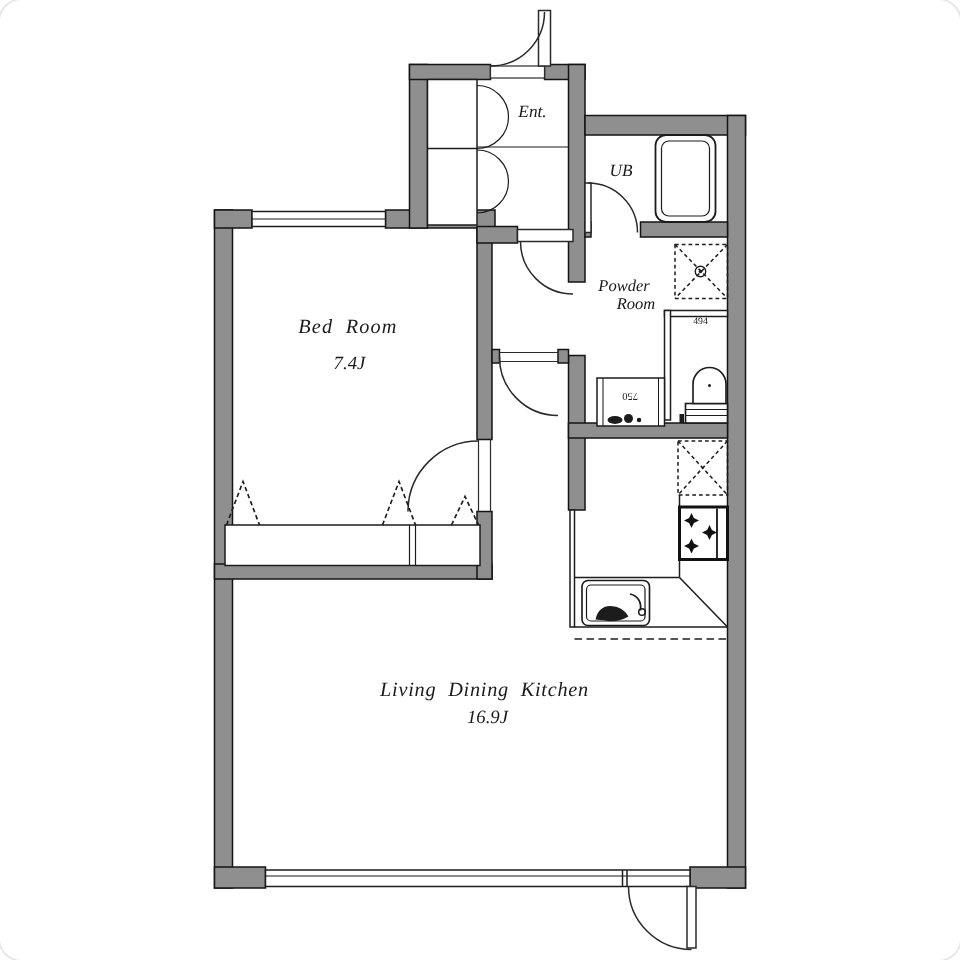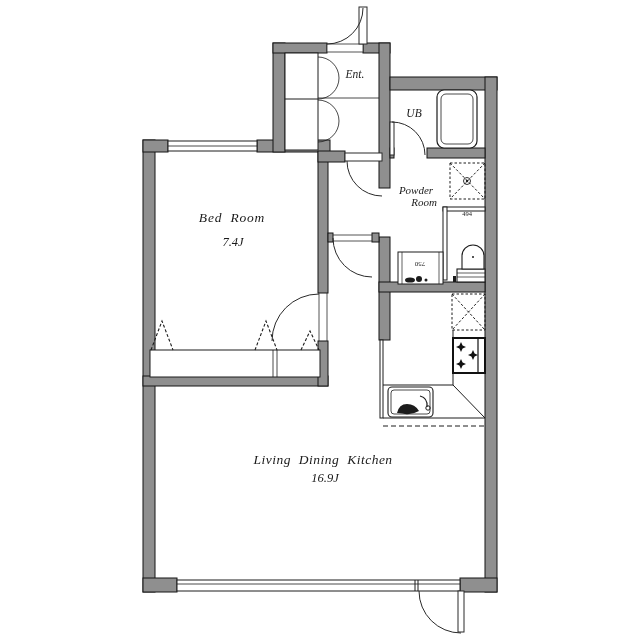--- a/index.html
+++ b/index.html
@@ -1,17 +1,17 @@
 <!DOCTYPE html>
 <html><head>
 <meta charset="utf-8">
 <style>
   html,body{margin:0;padding:0;background:#ffffff;}
   #stage{position:relative;width:640px;height:640px;background:#fff;outline:1px solid #e3e3e3;overflow:hidden;
-         font-family:"Liberation Serif", serif;}
+         font-family:"Liberation Serif", serif;border-radius:14px;}
   svg{display:block}
   text{fill:#1a1a1a;}
   .room-label{font-style:italic;}
 </style>
 </head>
 <body>
 
 <div id="stage" style="background: rgb(255, 255, 255);">
 <svg width="640" height="640" viewBox="0 0 640 640">
 

